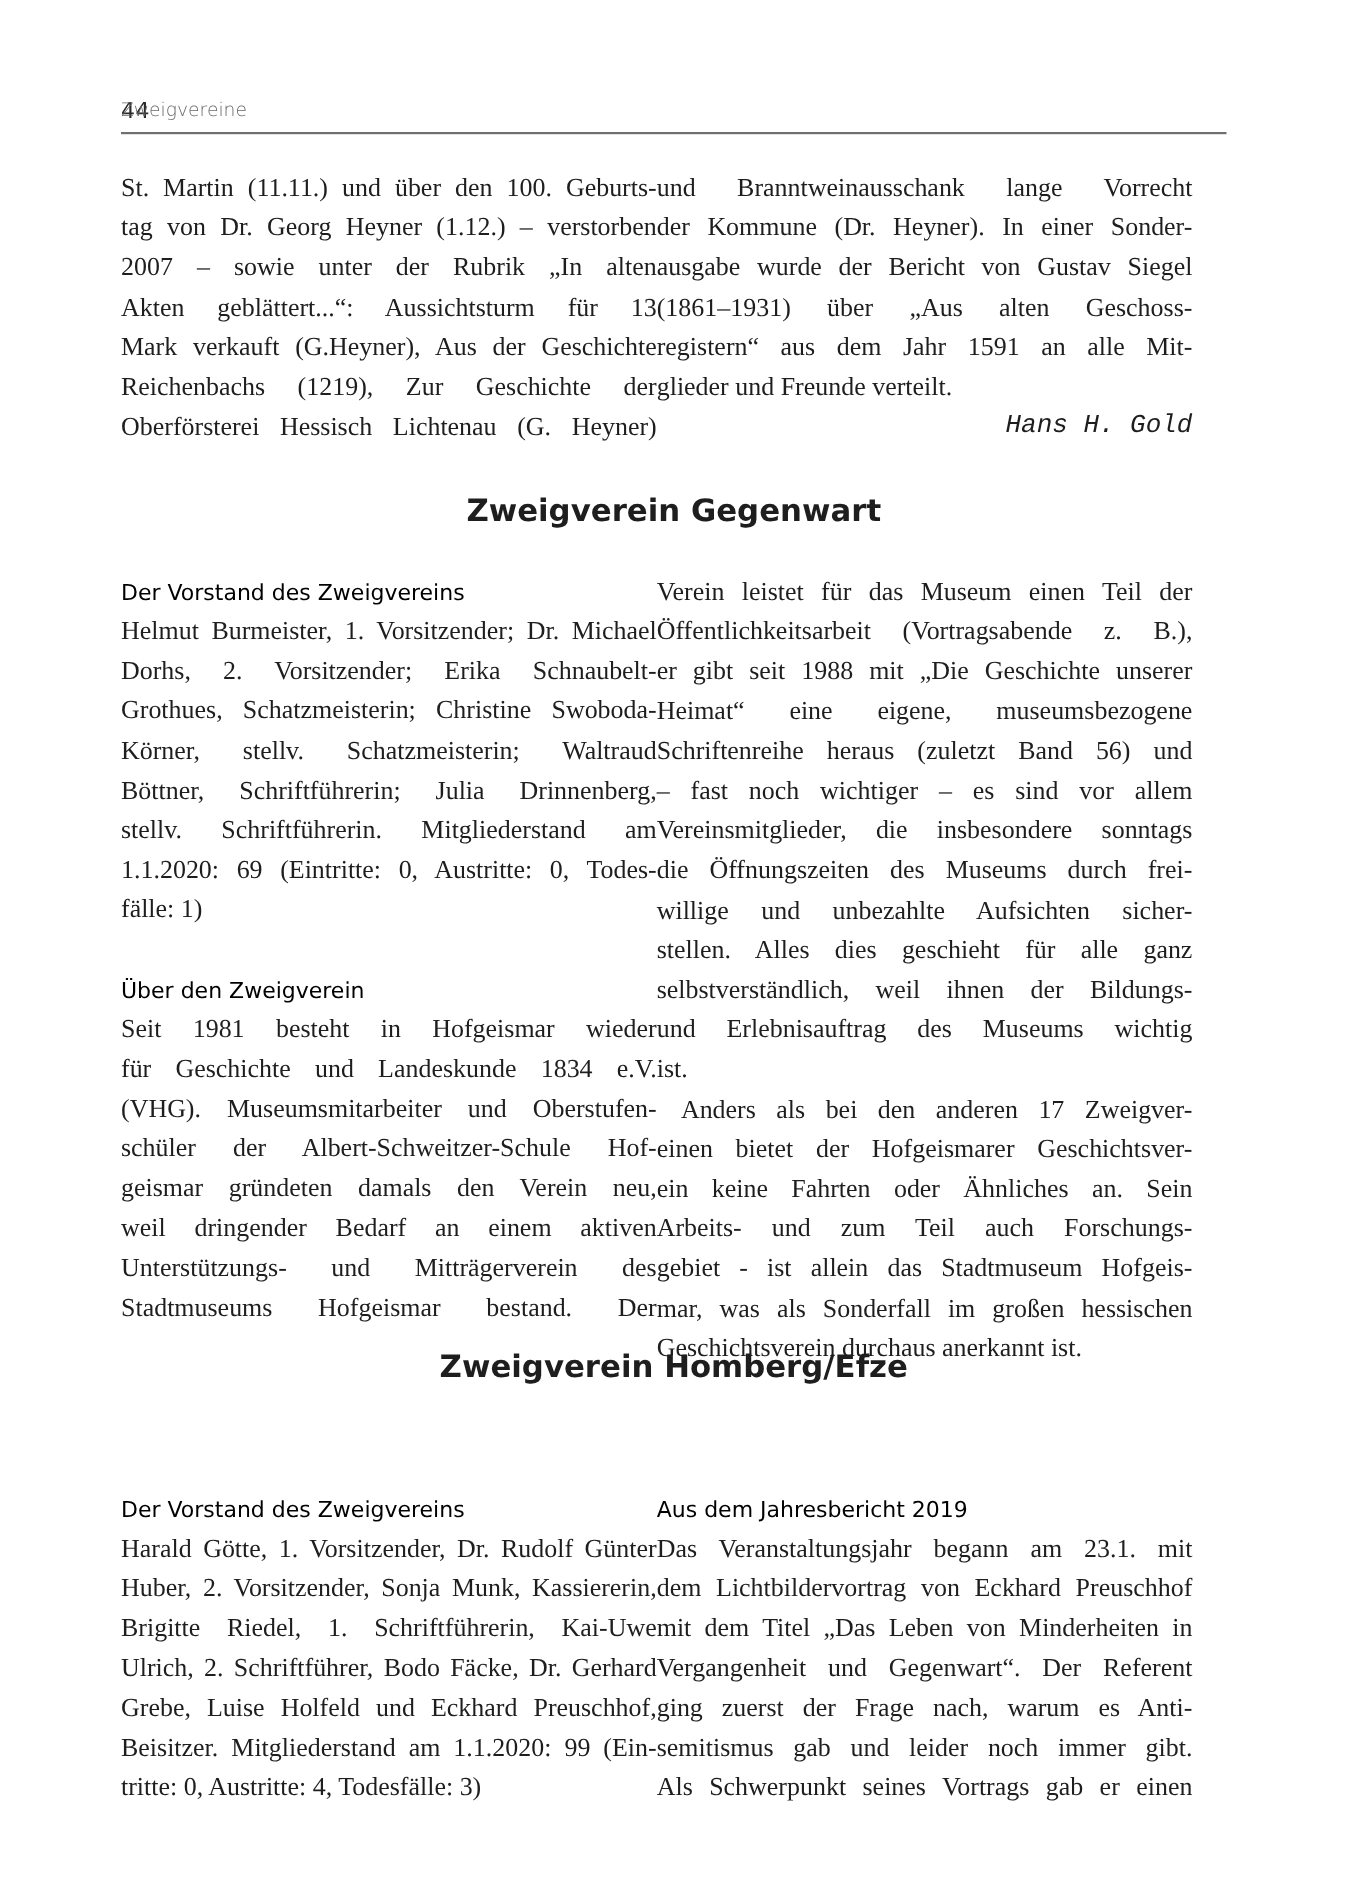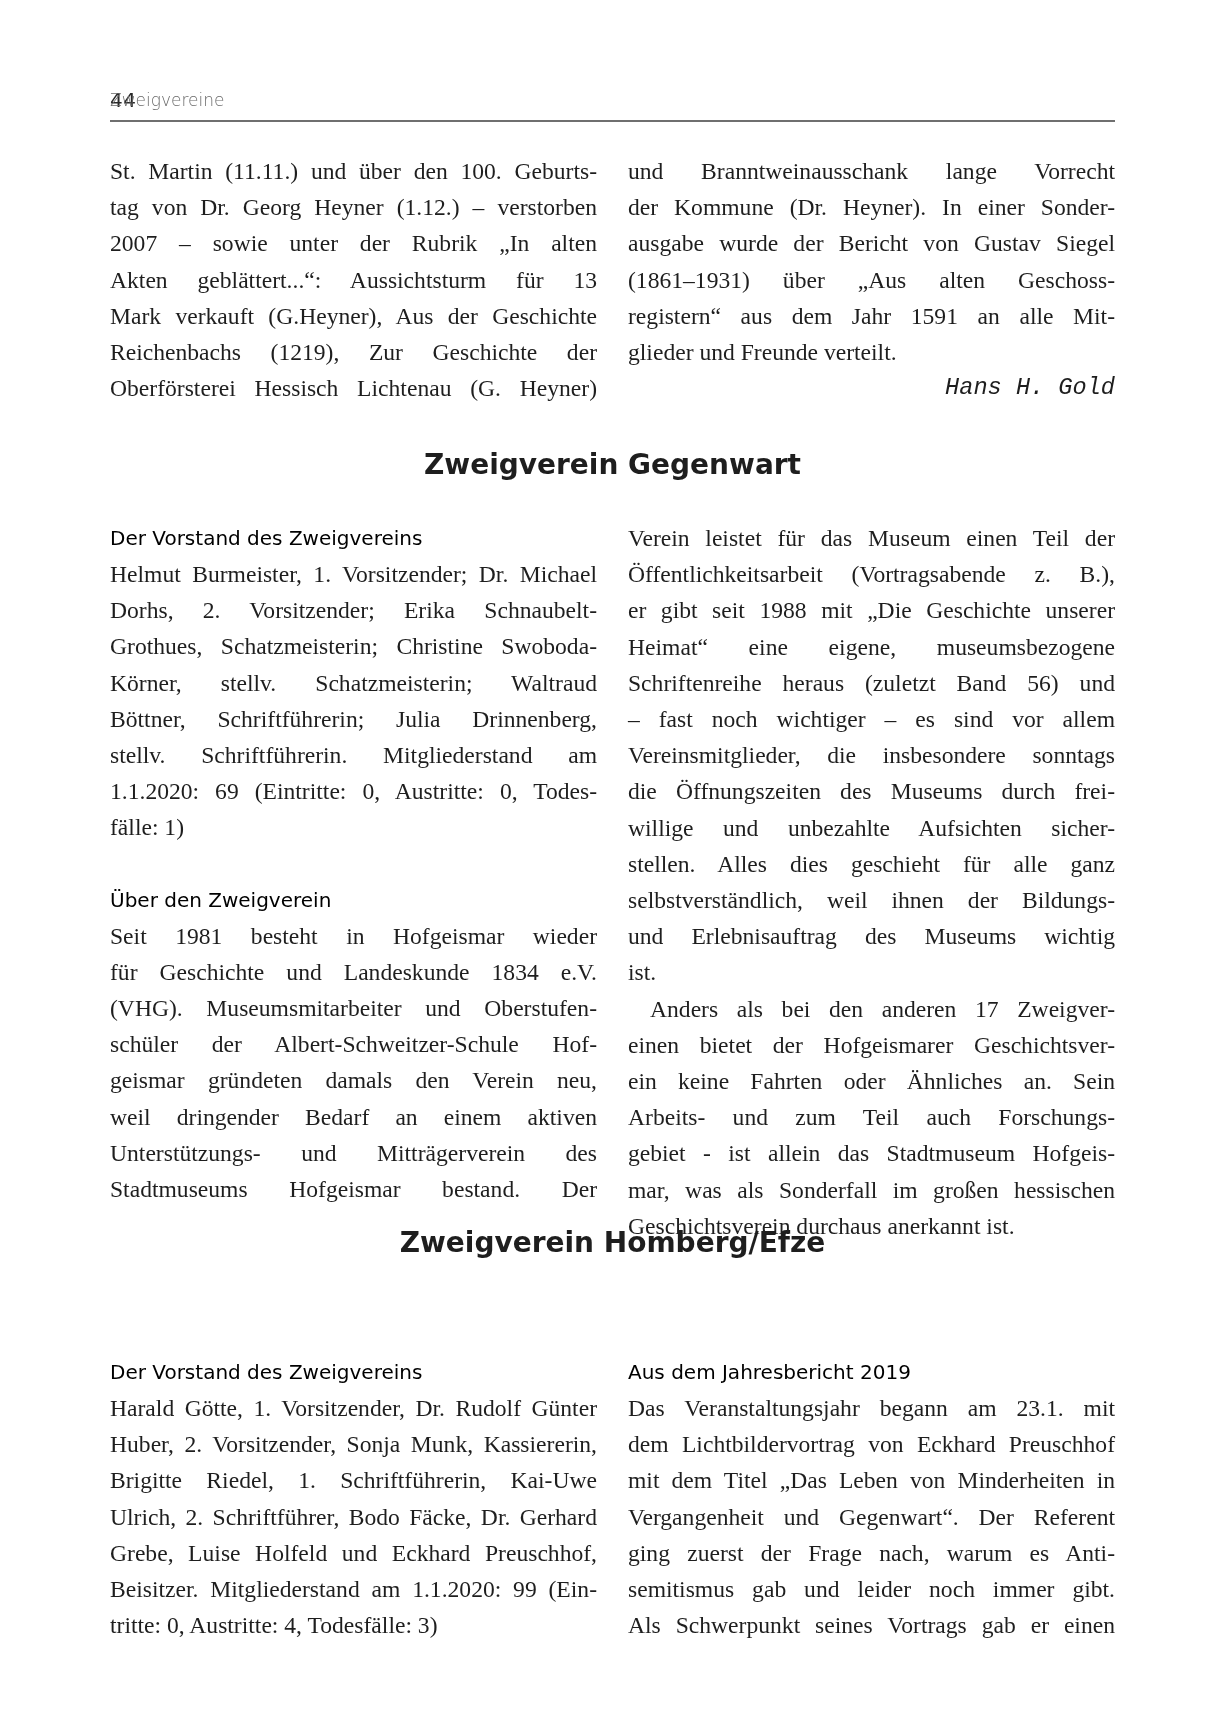--- a/index.html
+++ b/index.html
@@ -49,21 +49,21 @@
       color: #6a6a6a;
       font-weight: 300;
     }
     .block {
       position: absolute;
       left: 0;
       width: 1005px;
     }
     .cols {
       display: flex;
-      justify-content: space-between;
+      justify-content: flex-start;
       width: 1005px;
     }
     .col {
       width: 487px;
     }
     p.body {
       margin: 0;
       font-size: 23.6px;
       line-height: 36.2px;
       text-align: justify;

